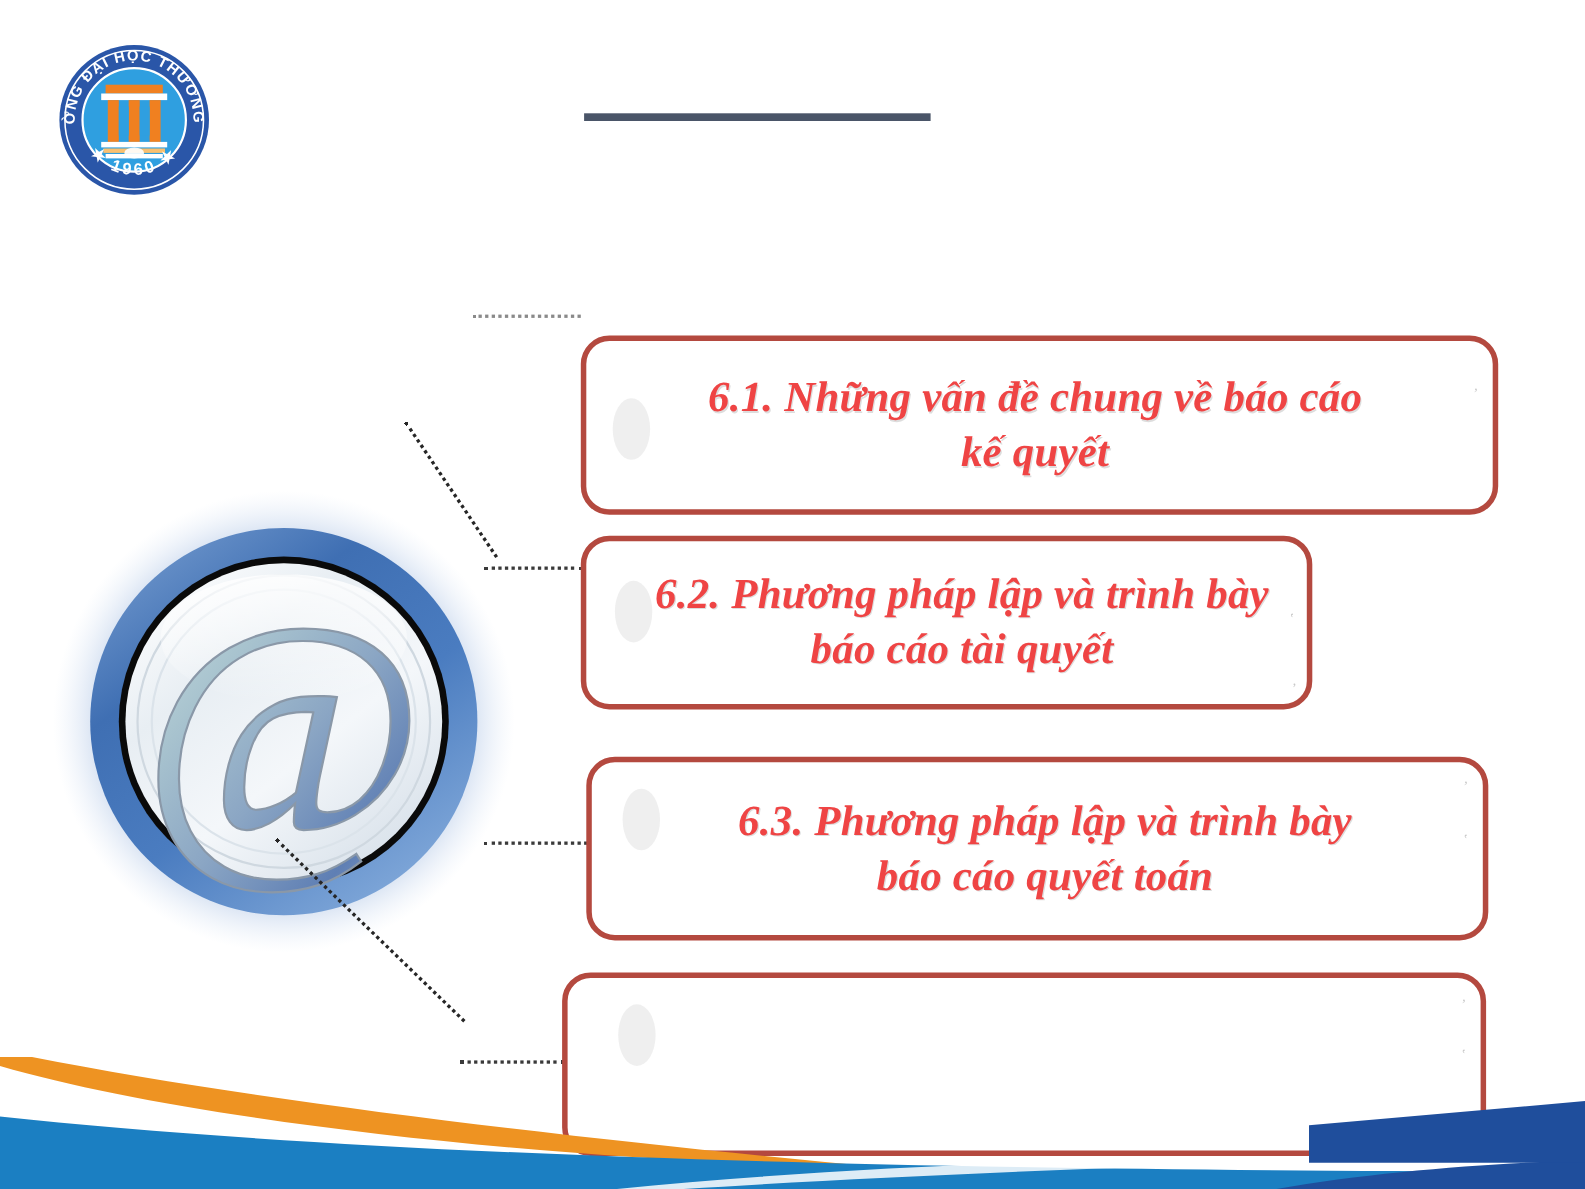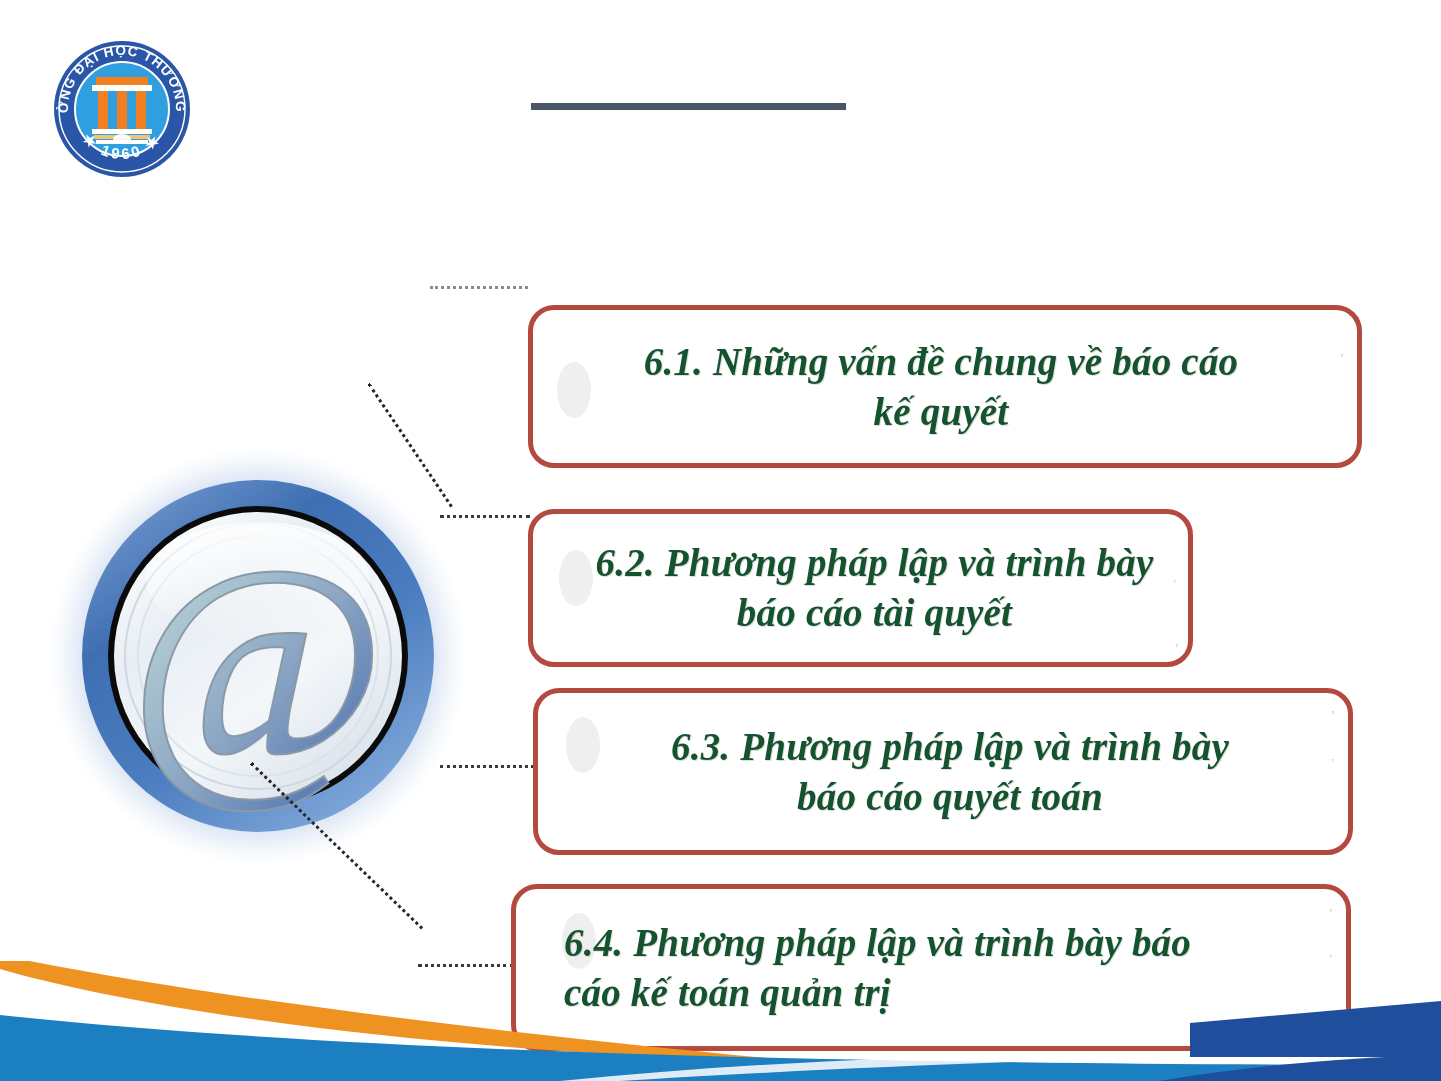--- a/index.html
+++ b/index.html
@@ -56,37 +56,37 @@
     position:absolute;
     width:34px;height:56px;
     border-radius:50%;
     background:#ececec;
     opacity:.85;
   }
   .box .txt{
     position:relative;
     z-index:2;
     width:100%;
-    color:#14532d;
+    color:#ef4444;
     font-family:"Liberation Serif", serif;
     font-weight:bold;
     font-style:italic;
     font-size:39px;
     line-height:1.28;
     letter-spacing:0.2px;
     text-shadow:1px 1px 0 rgba(120,120,120,.25);
   }
   .box .txt.center{text-align:center;}
   .box .txt.left{text-align:left;}
 
   .box1{left:528px;top:305px;width:834px;height:163px;}
   .box1 .bullet-ellipse{left:24px;top:52px;}
   .box1 .txt{padding:0 26px 0 18px;}
 
-  .box2{left:528px;top:509px;width:665px;height:158px;}
+  .box2{left:528px;top:487px;width:665px;height:158px;}
   .box2 .bullet-ellipse{left:26px;top:36px;}
   .box2 .txt{padding:0 30px 0 58px;}
 
   .box3{left:533px;top:688px;width:820px;height:167px;}
   .box3 .bullet-ellipse{left:28px;top:24px;}
   .box3 .txt{padding:0 18px 0 32px;}
 
   .box4{left:511px;top:884px;width:840px;height:167px;}
   .box4 .bullet-ellipse{left:46px;top:24px;}
   .box4 .txt{padding:0 26px 0 48px;}
@@ -227,24 +227,20 @@
     <div class="txt center">
       <span>6.3. Phương pháp lập và trình bày</span><br>
       <span>báo cáo quyết toán</span>
     </div>
     <span class="artifact" style="right:14px;top:14px;">ʼ</span>
     <span class="artifact" style="right:14px;top:62px;">ʽ</span>
   </div>
 
   <div class="box box4">
     <span class="bullet-ellipse"></span>
-    <div class="txt left">
-      <span>6.4. Phương pháp lập và trình bày báo</span><br>
-      <span>cáo kế toán quản trị</span>
-    </div>
     <span class="artifact" style="right:14px;top:16px;">ʼ</span>
     <span class="artifact" style="right:14px;top:62px;">ʽ</span>
   </div>
 
   <div class="bottom-deco">
     <svg viewBox="0 0 1441 120" preserveAspectRatio="none" xmlns="http://www.w3.org/2000/svg">
 
       <path d="M0,8 C180,60 520,96 800,100 C560,78 220,40 0,-6 Z" fill="#ee9322"></path>
 
       <path d="M0,54 C300,86 760,104 1441,104 L1441,120 L0,120 Z" fill="#1b7fc2"></path>

